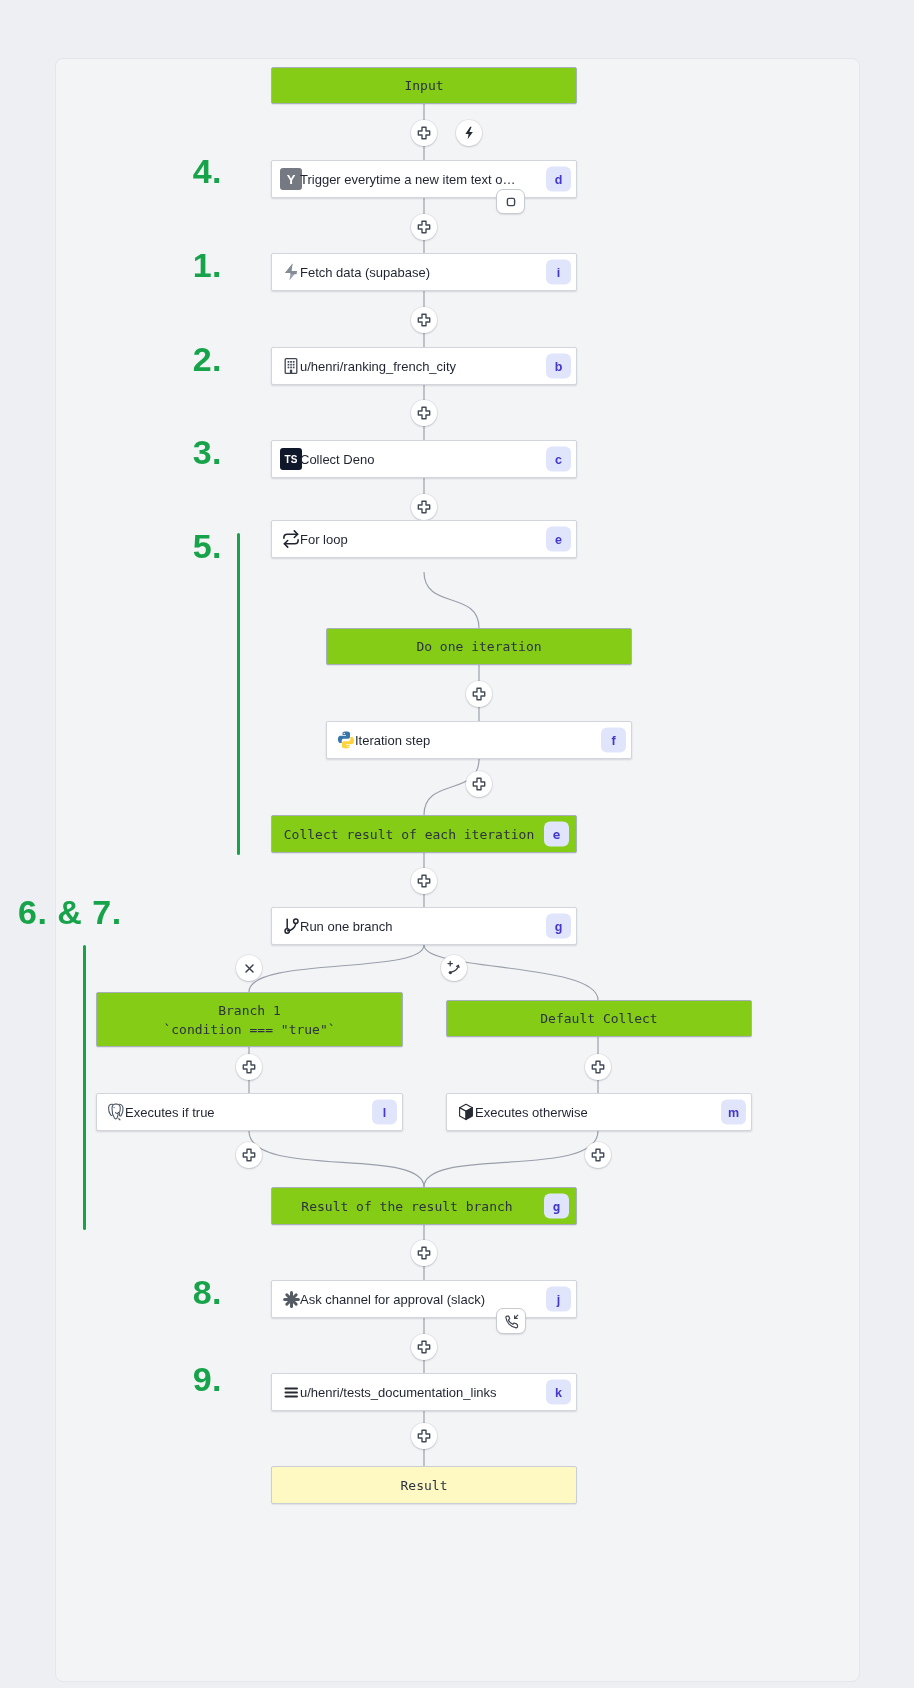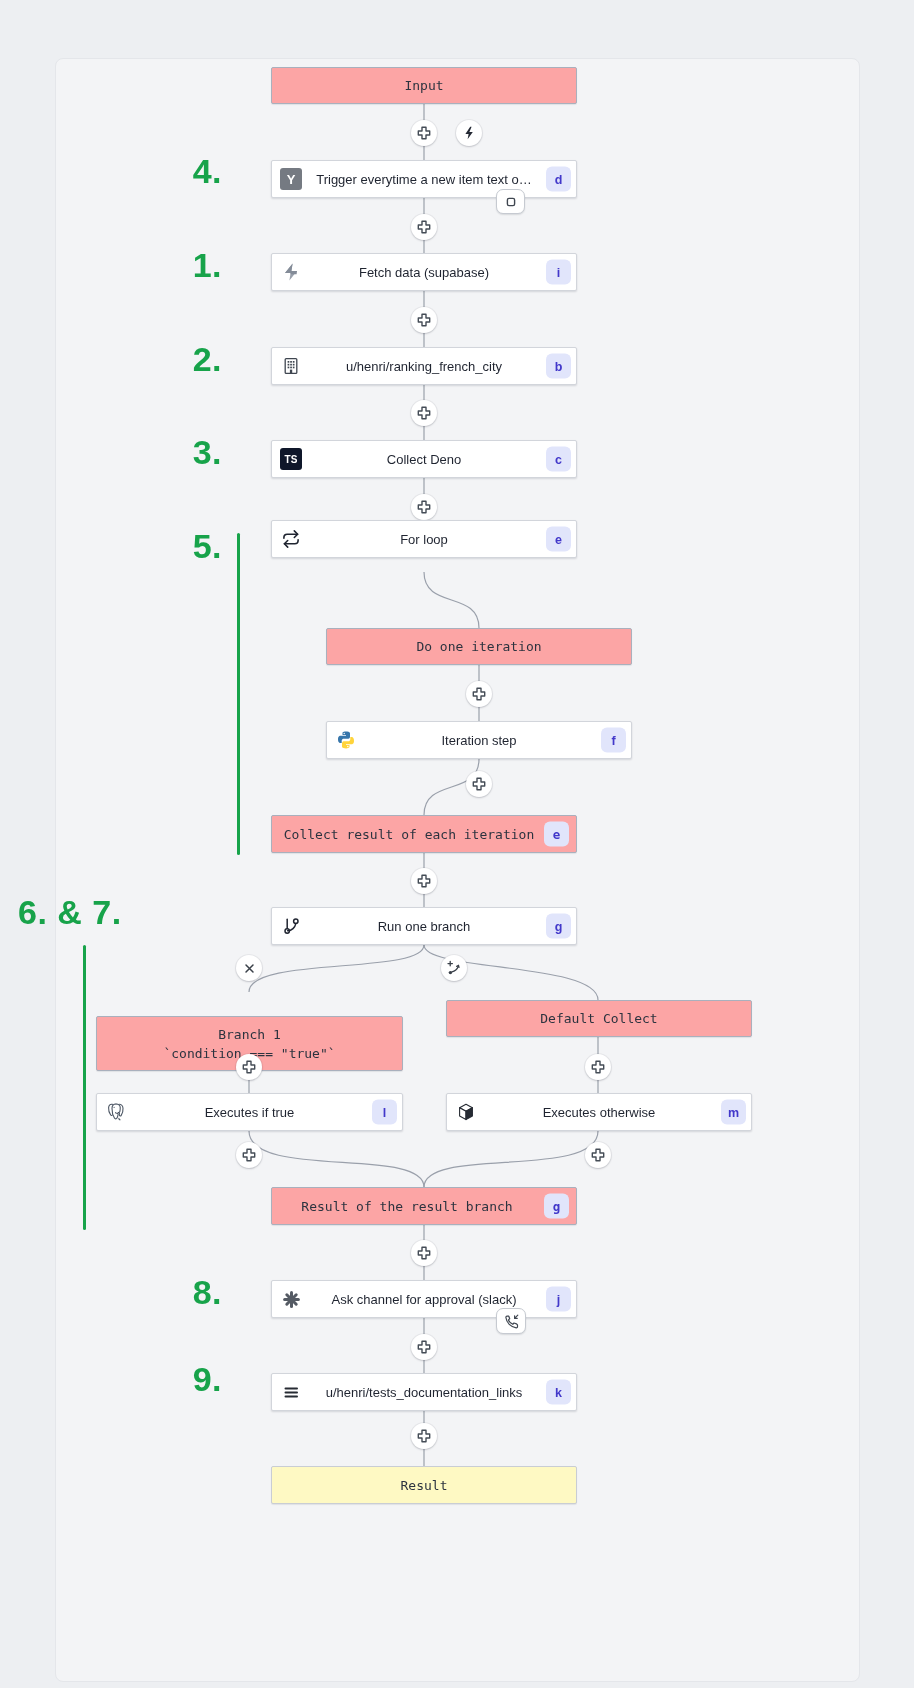--- a/index.html
+++ b/index.html
@@ -14,44 +14,44 @@
   }
   svg.wires{position:absolute;left:0;top:0;pointer-events:none;}
   
   .node{
     position:absolute;width:306px;height:38px;box-sizing:border-box;
     background:#ffffff;border:1px solid #d2d5db;border-radius:2px;
     box-shadow:0 1px 2px rgba(16,24,40,.14);
     display:flex;align-items:center;
   }
   .node .label{
-    position:absolute;left:0;right:0;text-align:center;
-    font-size:13px;color:#1f2430;white-space:nowrap;overflow:hidden;
+    position:absolute;left:0;right:0;
+    font-size:13px;color:#1f2430;white-space:nowrap;overflow:hidden;padding-left:28px;
   }
   .node .icon{
     position:absolute;left:8px;top:50%;transform:translateY(-50%);
     width:22px;height:22px;display:flex;align-items:center;justify-content:center;
   }
   .badge{
     position:absolute;right:5px;top:50%;transform:translateY(-50%);
     min-width:25px;height:25px;border-radius:6px;background:#e1e5fb;
     color:#4238ca;font-weight:700;font-size:12.5px;
     display:flex;align-items:center;justify-content:center;
   }
   
   .vnode{
     position:absolute;width:306px;height:37px;box-sizing:border-box;
-    background:#fca5a5;border:1px solid #a9b0bd;border-radius:2px;
+    background:#84cc16;border:1px solid #a9b0bd;border-radius:2px;
     box-shadow:0 1px 1px rgba(16,24,40,.08);
     display:flex;align-items:center;justify-content:center;
     font-family:"DejaVu Sans Mono",monospace;font-size:13px;color:#2c333f;
   }
   .vnode.white{background:#fef9c3;border-color:#c9cdd4;}
   .vnode .vlabel{white-space:nowrap;}
-  .vnode.two{flex-direction:column;justify-content:center;line-height:19px;margin-top:24px;}
+  .vnode.two{flex-direction:column;justify-content:center;line-height:19px;}
   
   .circ{
     position:absolute;width:26px;height:26px;border-radius:50%;
     background:#ffffff;box-shadow:0 0 0 1px rgba(60,66,80,.06),0 1px 2px rgba(16,24,40,.18);
     display:flex;align-items:center;justify-content:center;
   }
   .minibtn{
     position:absolute;background:#ffffff;border:1px solid #c6cad1;border-radius:7px;
     box-shadow:0 1px 1.5px rgba(16,24,40,.12);
     display:flex;align-items:center;justify-content:center;

